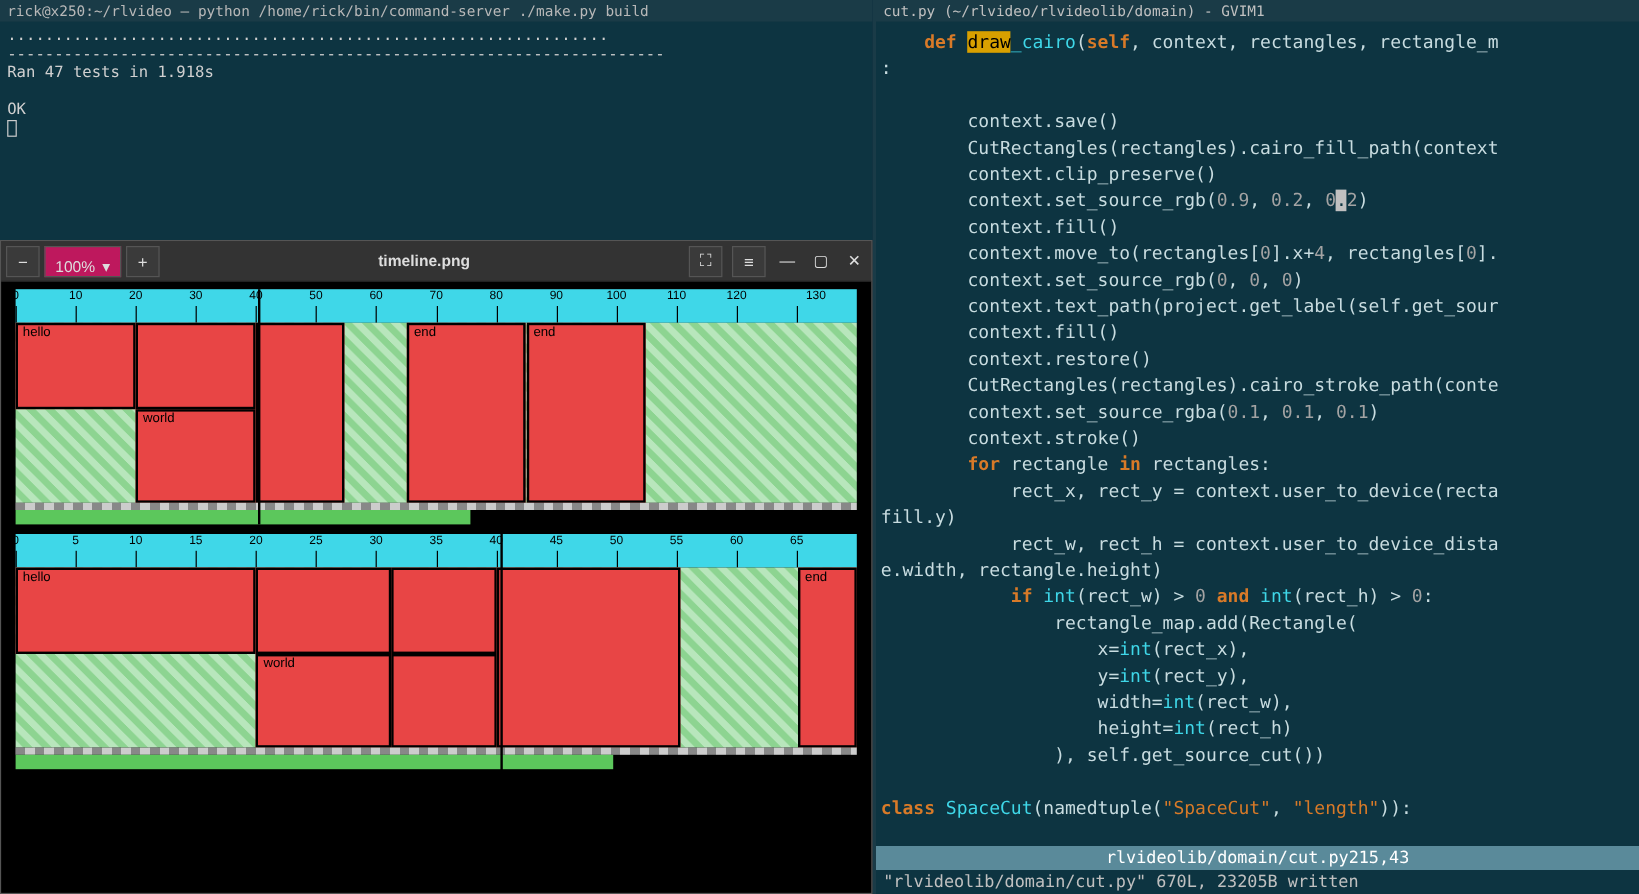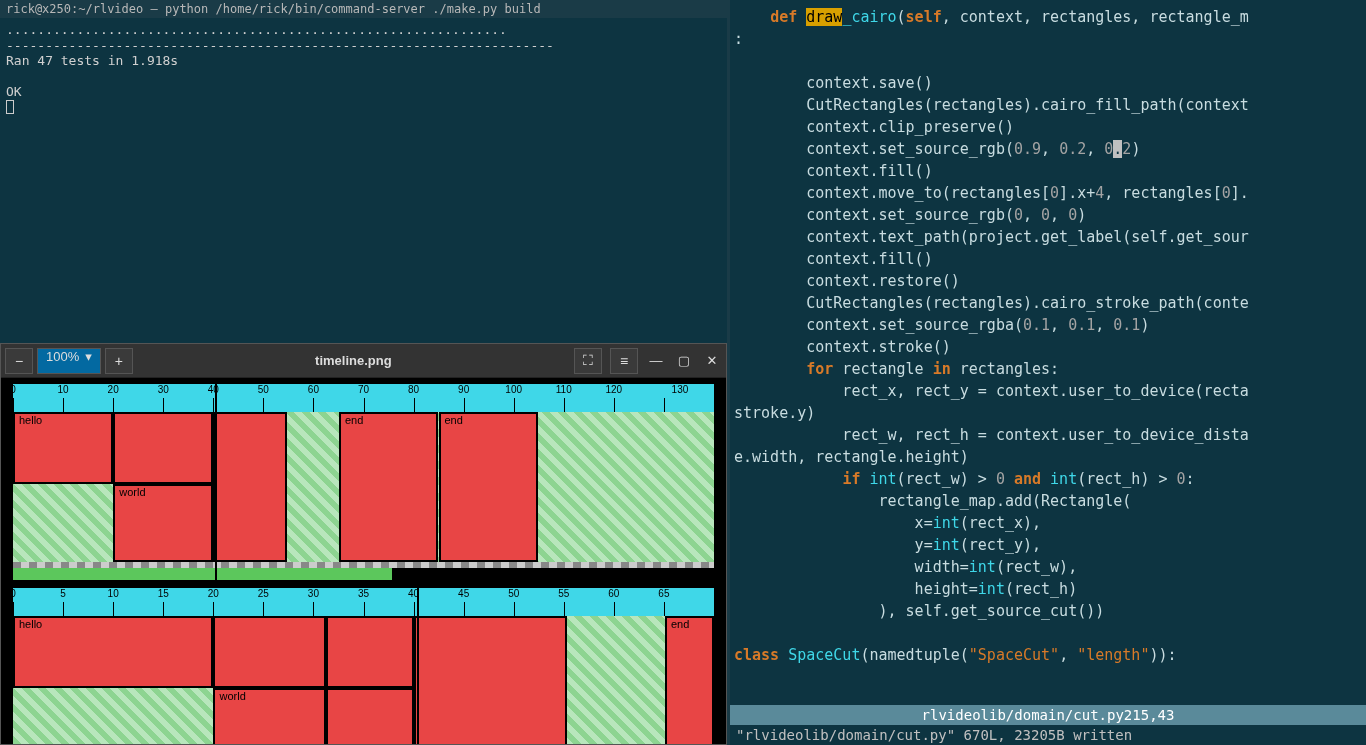--- a/index.html
+++ b/index.html
@@ -13,21 +13,21 @@
 }
 .left-pane {
   width: 730px;
   height: 745px;
   display: flex;
   flex-direction: column;
   background: #0f2e3a;
   border-right: 3px solid #1a3b47;
 }
 .terminal {
-  height: 343px;
+  height: 200px;
   background: #0d3441;
   color: #d0d0d0;
   font-size: 13px;
   padding: 0;
 }
 .term-title {
   background: #1a3b47;
   color: #b8b8b8;
   padding: 2px 6px;
   font-size: 12px;
@@ -64,25 +64,25 @@
   border: 1px solid #555;
   color: #ddd;
   display: flex;
   align-items: center;
   justify-content: center;
   cursor: pointer;
   font-size: 14px;
 }
 .iv-zoom {
   display: flex;
-  align-items: flex-start;
+  align-items: flex-end;
   gap: 6px;
   padding: 0 8px;
   height: 26px;
-  background: #0369a1;
+  background: #be185d;
   border: 1px solid #555;
 }
 .iv-title {
   flex: 1;
   text-align: center;
   font-weight: bold;
 }
 .iv-right {
   display: flex;
   gap: 8px;
@@ -337,39 +337,40 @@
           <div class="greenbar" style="top: 184px; width: 71%;" id="green2"></div>
           <div class="playhead" id="ph2" style="left: 57.7%;"></div>
         </div>
 
       </div>
     </div>
   </div>
 </div>
 
 <div class="right-pane">
+  <div class="gvim-title">cut.py (~/rlvideo/rlvideolib/domain) - GVIM1</div>
   <div class="code-area"><span>    </span><span class="kw">def</span><span> </span><span class="hl-search">draw</span><span class="fn">_cairo</span><span>(</span><span class="kw">self</span><span>, context, rectangles, rectangle_m</span>
 <span>:</span>
 
 <span>        context.save()</span>
 <span>        CutRectangles(rectangles).cairo_fill_path(context</span>
 <span>        context.clip_preserve()</span>
 <span>        context.set_source_rgb(</span><span class="num">0.9</span><span>, </span><span class="num">0.2</span><span>, </span><span class="num">0</span><span class="cursor-block">.</span><span class="num">2</span><span>)</span>
 <span>        context.fill()</span>
 <span>        context.move_to(rectangles[</span><span class="num">0</span><span>].x+</span><span class="num">4</span><span>, rectangles[</span><span class="num">0</span><span>].</span>
 <span>        context.set_source_rgb(</span><span class="num">0</span><span>, </span><span class="num">0</span><span>, </span><span class="num">0</span><span>)</span>
 <span>        context.text_path(project.get_label(self.get_sour</span>
 <span>        context.fill()</span>
 <span>        context.restore()</span>
 <span>        CutRectangles(rectangles).cairo_stroke_path(conte</span>
 <span>        context.set_source_rgba(</span><span class="num">0.1</span><span>, </span><span class="num">0.1</span><span>, </span><span class="num">0.1</span><span>)</span>
 <span>        context.stroke()</span>
 <span>        </span><span class="kw">for</span><span> rectangle </span><span class="kw">in</span><span> rectangles:</span>
 <span>            rect_x, rect_y = context.user_to_device(recta</span>
-<span>stroke.y)</span>
+<span>fill.y)</span>
 <span>            rect_w, rect_h = context.user_to_device_dista</span>
 <span>e.width, rectangle.height)</span>
 <span>            </span><span class="kw">if</span><span> </span><span class="fn">int</span><span>(rect_w) &gt; </span><span class="num">0</span><span> </span><span class="kw">and</span><span> </span><span class="fn">int</span><span>(rect_h) &gt; </span><span class="num">0</span><span>:</span>
 <span>                rectangle_map.add(Rectangle(</span>
 <span>                    x=</span><span class="fn">int</span><span>(rect_x),</span>
 <span>                    y=</span><span class="fn">int</span><span>(rect_y),</span>
 <span>                    width=</span><span class="fn">int</span><span>(rect_w),</span>
 <span>                    height=</span><span class="fn">int</span><span>(rect_h)</span>
 <span>                ), self.get_source_cut())</span>
 

